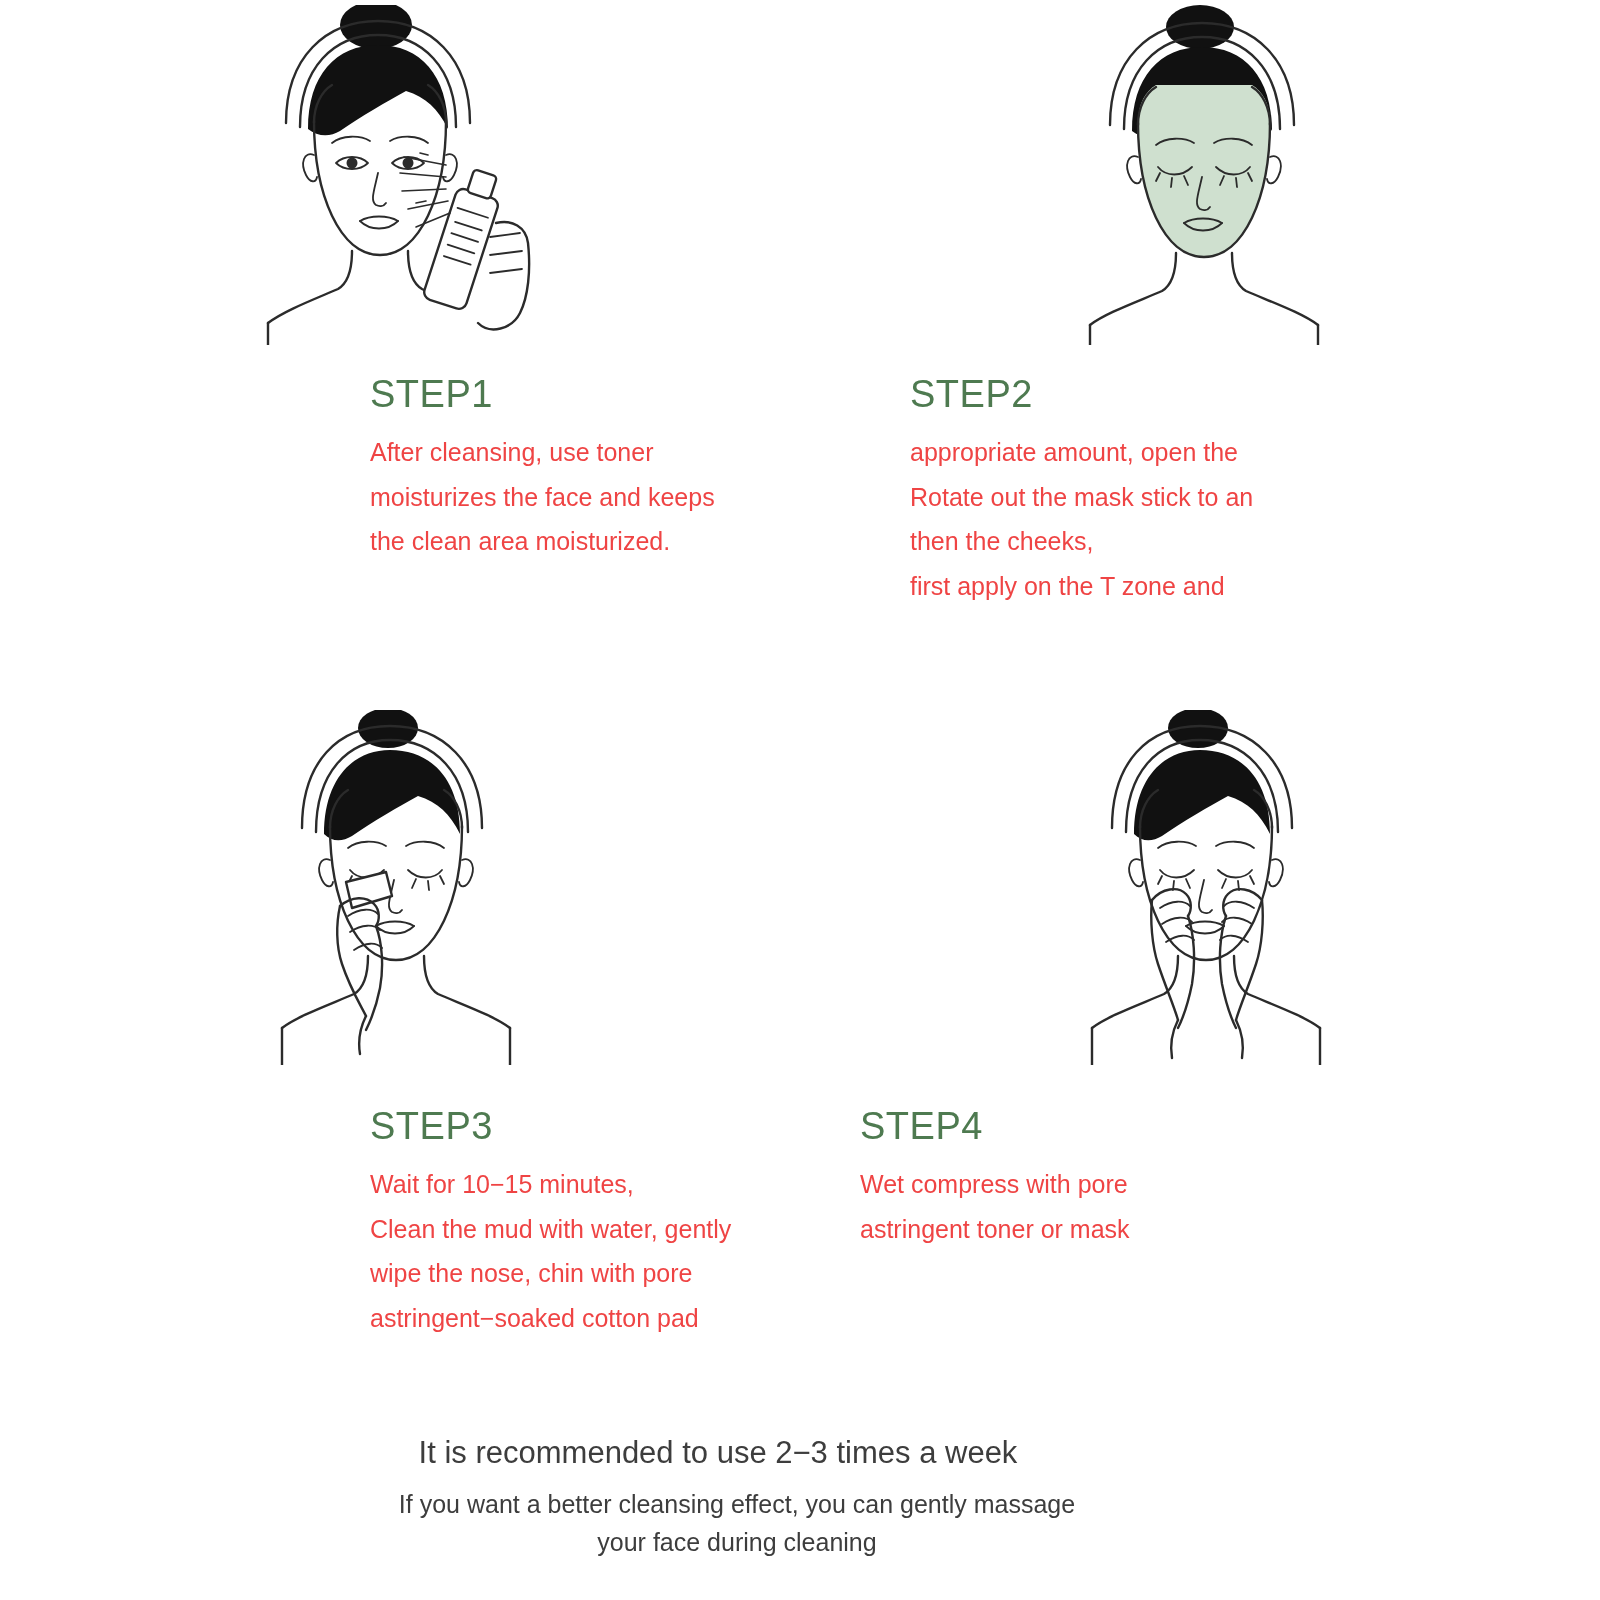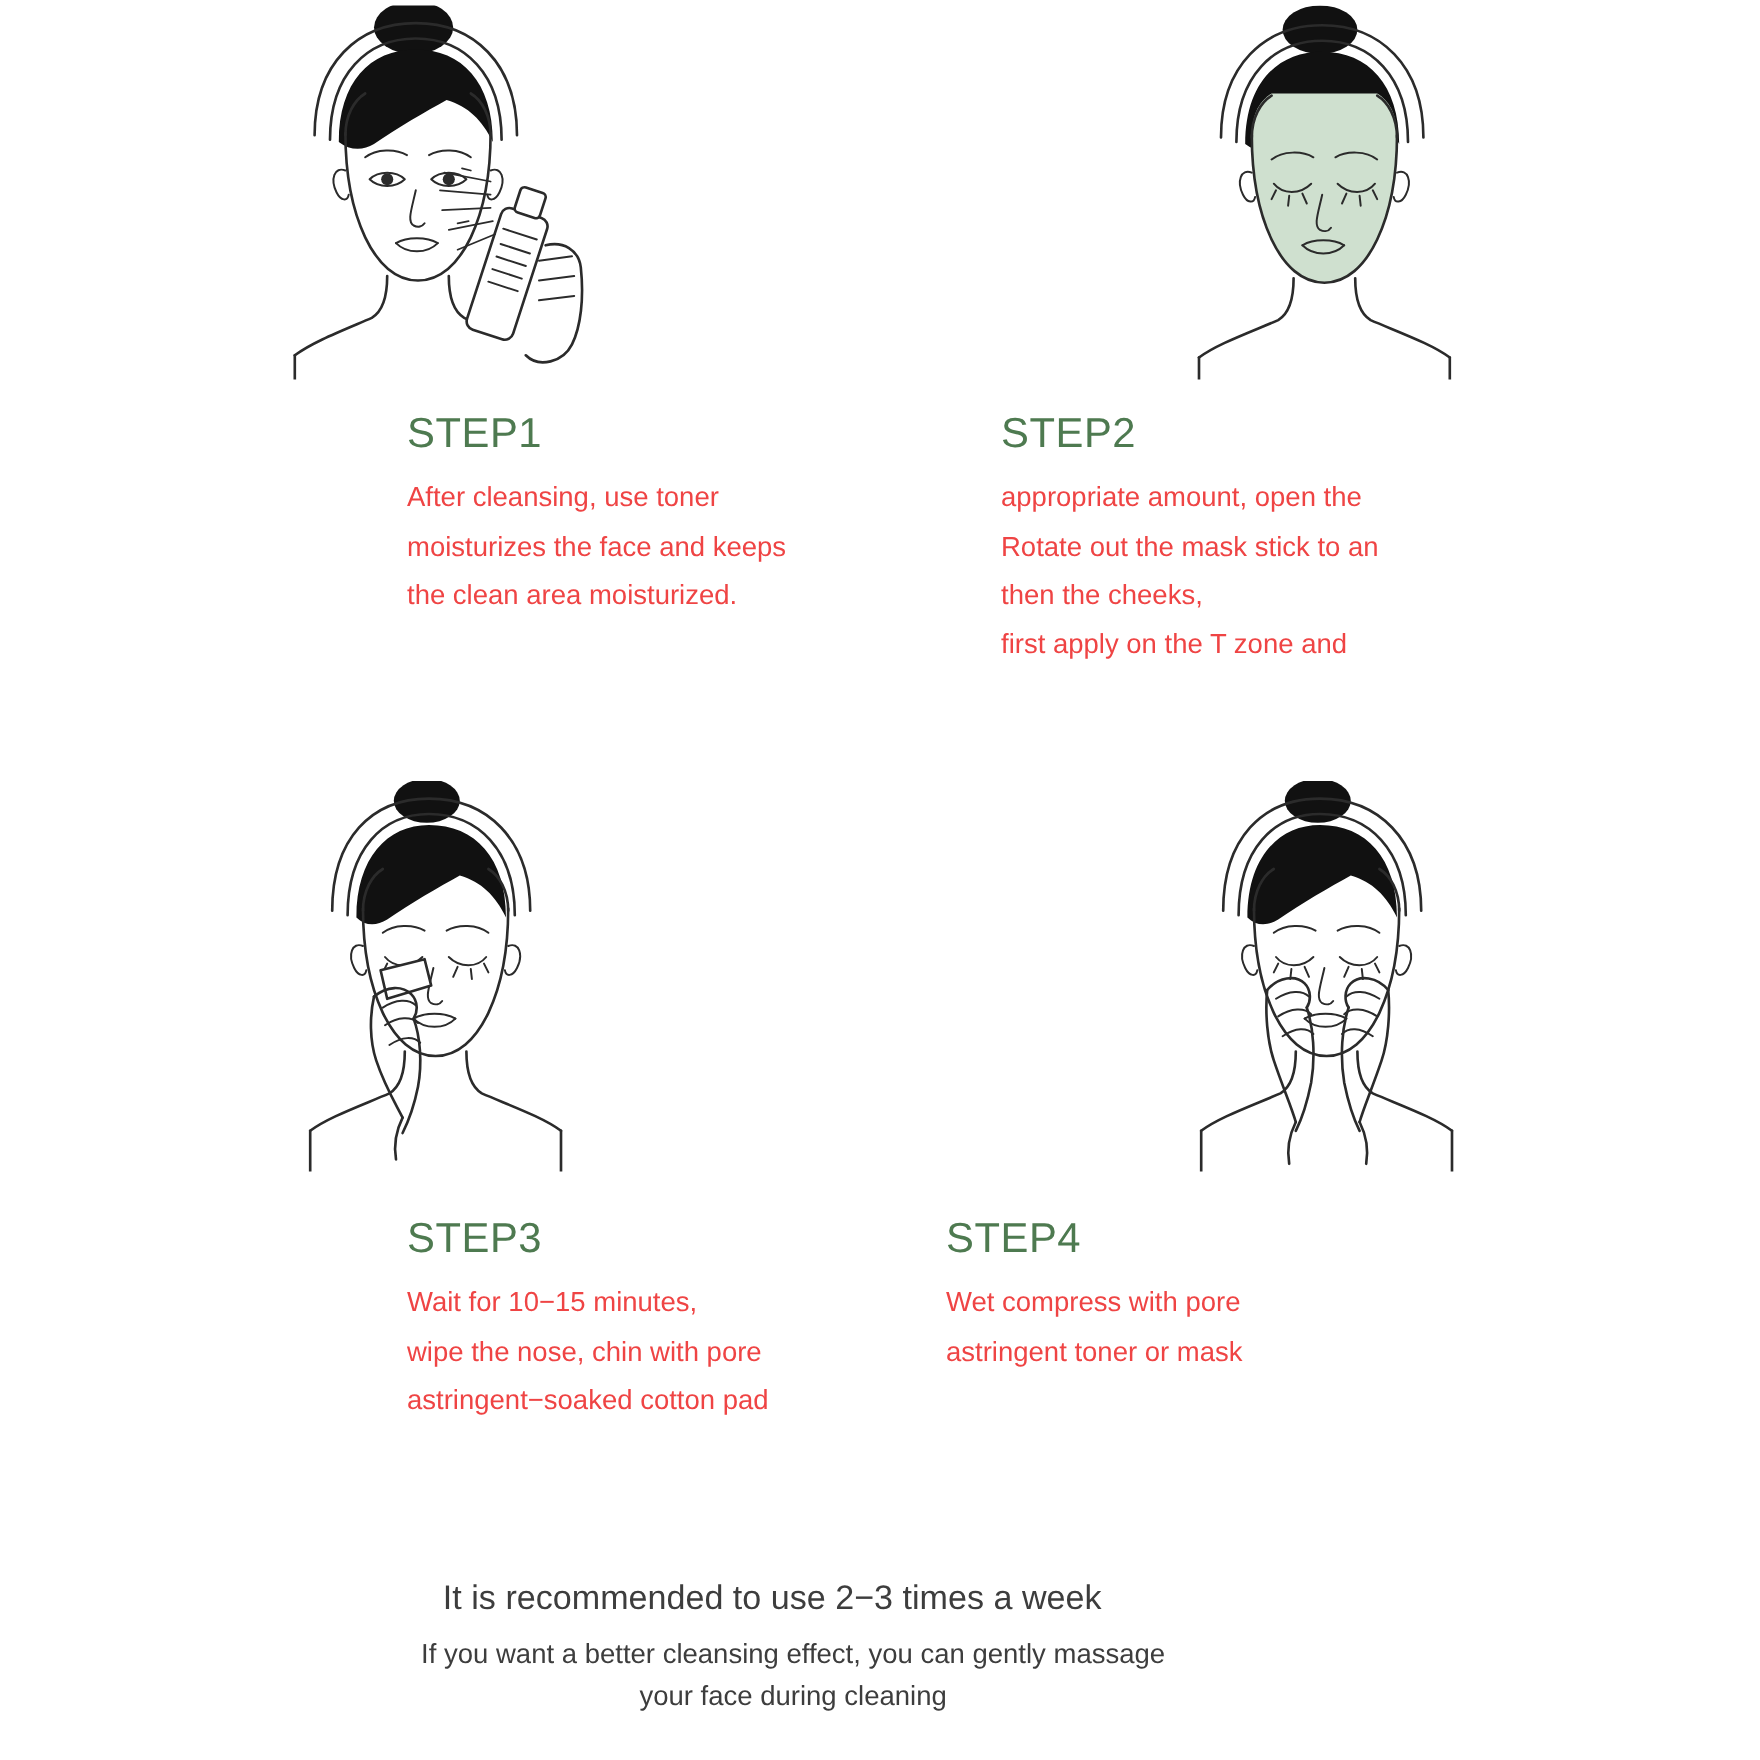--- a/index.html
+++ b/index.html
@@ -74,21 +74,21 @@
   .c3 .step-title, .c3 .step-body { margin-left: 370px; }
   .c4 .step-title, .c4 .step-body { margin-left: 60px; }
 
   .cell.c1 .art, .cell.c2 .art { height: 345px; }
   .cell.c3 .art, .cell.c4 .art { height: 355px; }
 
   .cell.c3 .step-title, .cell.c4 .step-title { margin-top: 40px; }
 
   .footer {
     position: absolute;
-    left: 0;
+    left: 16px;
     top: 1430px;
     width: 1404px;
     text-align: center;
   }
   .footer-main {
     font-size: 31px;
     color: #3d3d3d;
     line-height: 1.5;
     font-weight: 400;
   }
@@ -290,20 +290,21 @@
             <path class="ln-thin" d="M158 206 C170 198 182 198 188 204"></path>
             <path class="ln-thin" d="M160 222 C172 214 184 214 190 220"></path>
             <path class="ln-thin" d="M164 240 C176 232 186 232 192 238"></path>
             <path class="ln" d="M186 216 C192 232 194 256 190 278 C186 298 180 312 176 320"></path>
             <path class="ln" d="M176 306 C170 318 168 332 170 344"></path>
           </svg>
         </div>
         <div class="step-title">STEP3</div>
         <div class="step-body">
           <div>Wait for 10−15 minutes,</div>
+          <div>Clean the mud with water, gently</div>
           <div>wipe the nose, chin with pore</div>
           <div>astringent−soaked cotton pad</div>
         </div>
       </div>
     </div>
 
     <div class="cell c4">
       <div class="cell-inner">
         <div class="art">
           <svg width="420" height="355" viewBox="0 0 420 355">

